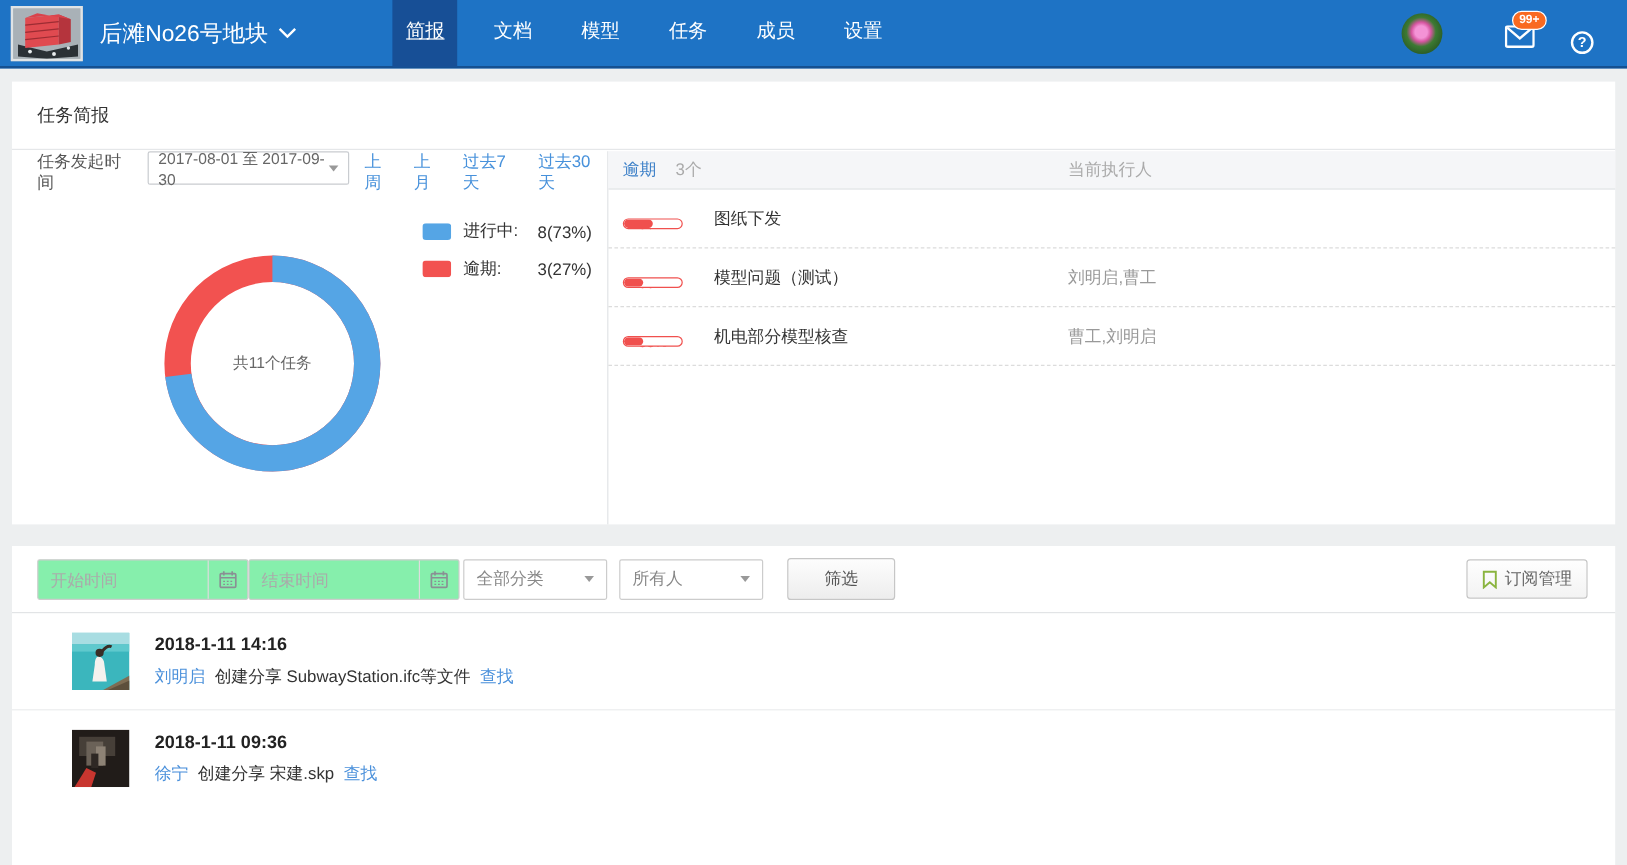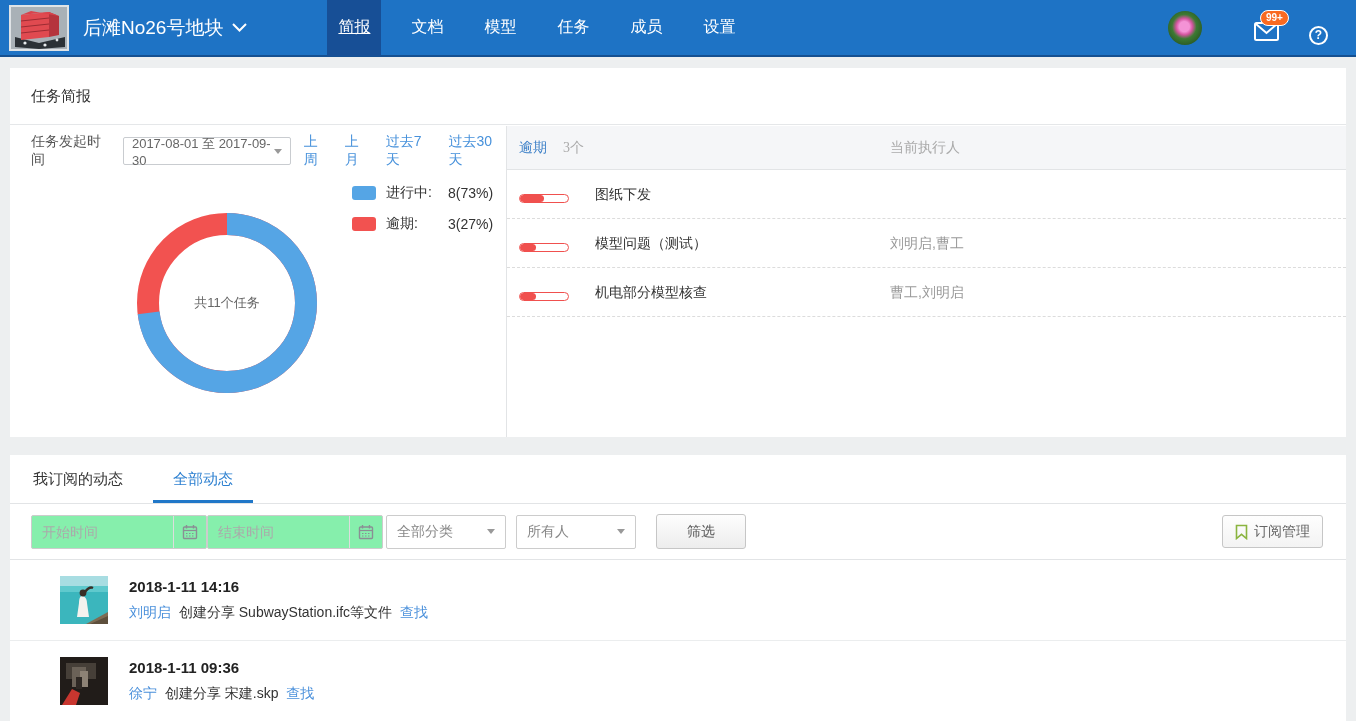--- a/index.html
+++ b/index.html
@@ -23,37 +23,37 @@
   .msg{position:relative;margin-left:52px;cursor:pointer;}
   .badge{position:absolute;top:-12px;left:6px;background:#f96a21;color:#fff;font-size:10px;font-weight:bold;
     padding:1px 5px;border-radius:8px;border:1px solid #fff;line-height:12px;}
   .help{width:19px;height:19px;border:2px solid #fff;border-radius:50%;color:#fff;font-size:12px;font-weight:bold;
     display:flex;align-items:center;justify-content:center;margin-left:30px;cursor:pointer;}
   
   .card1{position:absolute;left:10px;top:68px;width:1336px;height:369px;background:#fff;}
   .card1-hd{height:57px;border-bottom:1px solid #e5e7e9;display:flex;align-items:center;padding-left:21px;
     font-size:15px;color:#333;}
   .lpanel{position:absolute;left:0;top:58px;width:497px;bottom:0;border-right:1px solid #e2e4e6;}
-  .lfilter{height:50px;display:flex;align-items:center;padding-left:21px;font-size:14px;color:#555;}
+  .lfilter{height:50px;display:flex;padding-left:21px;font-size:14px;color:#555;}
   .drange{margin-left:8px;width:168px;height:28px;border:1px solid #c9ccd0;border-radius:2px;display:flex;
     align-items:center;padding:0 8px;color:#666;font-size:13px;cursor:pointer;background:#fff;}
   .drange .caret{margin-left:auto;}
   .caret{width:0;height:0;border-left:4px solid transparent;border-right:4px solid transparent;border-top:5px solid #999;}
   .qlink{color:#4791db;margin-left:13px;font-size:14px;text-decoration:none;cursor:pointer;}
   .donut-wrap{position:absolute;left:117px;top:77px;width:200px;height:200px;}
   .donut-center{position:absolute;inset:0;display:flex;align-items:center;justify-content:center;
     font-size:13px;color:#666;}
   .legend{position:absolute;left:342px;top:58px;}
   .legend-row{display:flex;align-items:center;margin-bottom:13px;font-size:14px;color:#333;}
   .legend-row svg{margin-right:10px;}
   .legend-label{display:inline-block;width:62px;}
   
   .rpanel{position:absolute;left:497px;top:58px;right:0;bottom:0;}
-  .rhd{height:44px;background:#f5f6f8;border-bottom:1px solid #e2e4e6;position:relative;
-    display:flex;align-items:center;padding:0 12px;font-size:14px;font-family:Liberation Serif, serif;}
+  .rhd{height:32px;background:#f5f6f8;border-bottom:1px solid #e2e4e6;position:relative;
+    display:flex;align-items:center;padding:0 12px;font-size:14px;}
   .rhd .ov{color:#3e81c8;cursor:pointer;}
   .rhd .cnt{color:#aaa;margin-left:16px;}
   .col-assignee{position:absolute;left:383px;}
   .trow{height:49px;border-bottom:1px dashed #dcdcdc;position:relative;}
   .pg{position:absolute;left:12px;top:0;width:50px;height:100%;}
   .pg-pct{position:absolute;left:13px;top:22px;font-size:12px;color:#f0504e;}
   .pg-bar{position:absolute;left:0;top:24px;width:50px;height:9px;border:1px solid #f0504e;border-radius:5px;overflow:hidden;background:#fff;}
   .pg-fill{height:100%;background:#f0504e;border-radius:4px;}
   .trow .tname{position:absolute;left:88px;line-height:49px;font-size:14px;color:#333;cursor:pointer;}
   .trow .tass{position:absolute;left:383px;line-height:49px;font-size:14px;color:#999;}
@@ -215,24 +215,20 @@
           <div class="pg-fill" style="width: 33%;"></div>
         </div>
       </div>
       <span class="tname">机电部分模型核查</span>
       <span class="tass">曹工,刘明启</span>
     </div>
   </div>
 </section>
 
 <section class="card2">
-  <div class="c2tabs">
-    <div class="c2tab">我订阅的动态</div>
-    <div class="c2tab active">全部动态</div>
-  </div>
 
   <div class="c2filter">
     <div class="dinput">
       <input type="text" placeholder="开始时间" style="">
       <div class="icobox">
         <svg width="16" height="16" viewBox="0 0 16 16">
           <rect x="1.5" y="3" width="13" height="11.5" rx="1" fill="none" stroke="#8a8f94" stroke-width="1.4"></rect>
           <line x1="4.5" y1="1" x2="4.5" y2="4.5" stroke="#8a8f94" stroke-width="1.4"></line>
           <line x1="11.5" y1="1" x2="11.5" y2="4.5" stroke="#8a8f94" stroke-width="1.4"></line>
           <line x1="1.5" y1="6.5" x2="14.5" y2="6.5" stroke="#8a8f94" stroke-width="1.2"></line>

